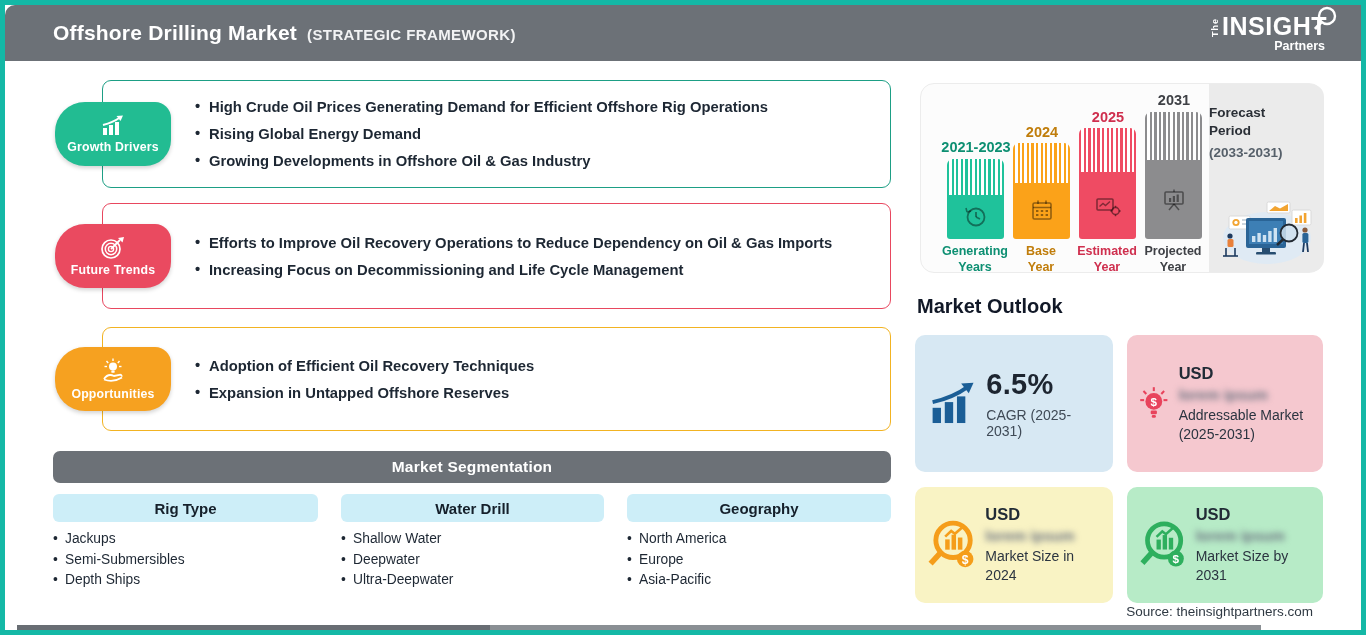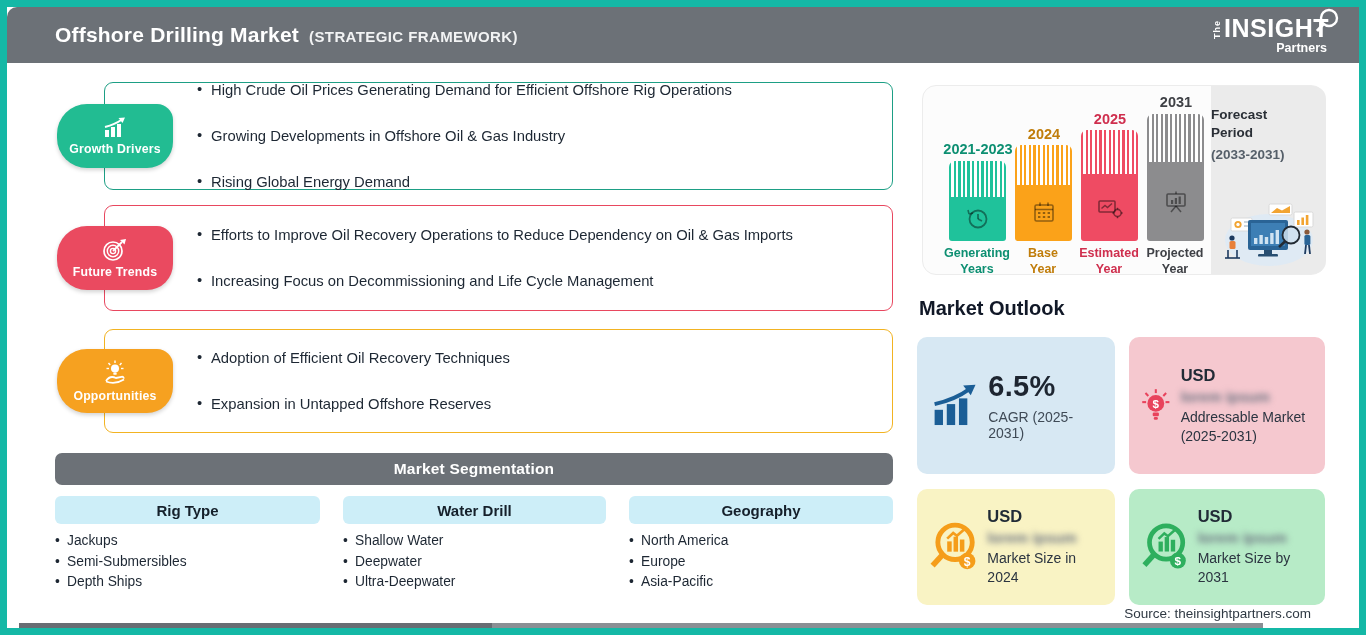--- a/index.html
+++ b/index.html
@@ -1,35 +1,35 @@
 <!DOCTYPE html>
 <html><head>
 <meta charset="utf-8">
 <style>
   html,body{margin:0;padding:0;background:#e9e9e9;}
   *{box-sizing:border-box;font-family:"Liberation Sans","DejaVu Sans",sans-serif;}
-  #canvas{position:relative;width:1366px;height:635px;background:#ffffff;border:7px solid #14b8a6;overflow:hidden;margin:0 auto;}
+  #canvas{position:relative;width:1366px;height:635px;background:#ffffff;border:5px solid #14b8a6;overflow:hidden;margin:0 auto;}
 
   
   .hdr{position:absolute;left:0;top:0;width:1366px;height:56px;background:#6c7177;border-radius:10px 10px 0 0;display:flex;align-items:center;justify-content:space-between;padding:0 44px 0 48px;}
   .hdr-titles{display:flex;align-items:baseline;gap:10px;}
   .hdr-title{color:#fff;font-size:21px;font-weight:bold;letter-spacing:.2px;}
   .hdr-sub{color:#f2f3f4;font-size:15px;font-weight:bold;letter-spacing:.4px;}
   .logo{position:relative;display:flex;flex-direction:column;align-items:flex-end;color:#fff;line-height:1;}
   .logo-row{display:flex;align-items:flex-end;}
   .logo-the{font-size:9px;font-weight:bold;letter-spacing:1px;writing-mode:vertical-rl;transform:rotate(180deg);margin:0 2px 2px 0;}
   .logo-insight{font-size:25px;font-weight:800;letter-spacing:.5px;}
   .logo-partners{font-size:12.5px;font-weight:bold;margin-top:1px;margin-right:2px;}
   .logo-mag{position:absolute;right:-12px;top:-8px;}
 
   
   .fbox{position:absolute;left:97px;width:789px;border-radius:9px;background:#fff;display:flex;flex-direction:column;justify-content:center;gap:12px;padding:10px 24px 10px 92px;}
   .fbox li{list-style:none;font-size:14.8px;color:#1d2733;position:relative;padding-left:14px;}
   .fbox li::before{content:"•";position:absolute;left:0;top:-1px;color:#1d2733;}
-  .fbox ul{margin:0;padding:0;display:flex;flex-direction:column;gap:30px;}
+  .fbox ul{margin:0;padding:0;display:flex;flex-direction:column;gap:11px;font-weight:bold;}
   .badge{position:absolute;left:50px;width:116px;height:64px;border-radius:30px 16px 26px 30px;display:flex;flex-direction:column;align-items:center;justify-content:center;gap:3px;box-shadow:0 2px 4px rgba(0,0,0,.18);}
   .badge-label{color:#fff;font-size:12.3px;font-weight:bold;letter-spacing:.2px;}
 
   
   .seg-bar{position:absolute;left:48px;top:446px;width:838px;height:32px;background:#6c7177;border-radius:7px;display:flex;align-items:center;justify-content:center;color:#fff;font-weight:bold;font-size:15.5px;letter-spacing:.2px;}
   .seg-head{position:absolute;top:489px;height:28px;background:#cdeef8;border-radius:6px;display:flex;align-items:center;justify-content:center;font-weight:bold;font-size:15px;color:#15202b;}
   .seg-list{position:absolute;top:524px;margin:0;padding:0;}
   .seg-list li{list-style:none;font-size:13.8px;color:#1d2733;position:relative;padding-left:12px;line-height:20.5px;}
   .seg-list li::before{content:"•";position:absolute;left:0;color:#1d2733;}
 
@@ -85,22 +85,22 @@
       <svg class="logo-mag" width="30" height="30" viewBox="0 0 30 30">
         <circle cx="18" cy="10" r="8" fill="none" stroke="#fff" stroke-width="2.4"></circle>
         <line x1="12.5" y1="16" x2="6" y2="23" stroke="#fff" stroke-width="3"></line>
       </svg>
     </div>
   </div>
 
   <div class="fbox" style="top:75px;height:108px;border:1.6px solid #1d9f85;">
     <ul>
       <li>High Crude Oil Prices Generating Demand for Efficient Offshore Rig Operations</li>
+      <li>Rising Global Energy Demand</li>
       <li>Growing Developments in Offshore Oil &amp; Gas Industry</li>
-      <li>Rising Global Energy Demand</li>
     </ul>
   </div>
   <div class="badge" style="top:97px;background:#22bc92;">
     <svg width="28" height="22" viewBox="0 0 28 22">
       <rect x="4" y="13" width="4" height="7" fill="#fff"></rect>
       <rect x="10" y="10" width="4" height="10" fill="#fff"></rect>
       <rect x="16" y="7" width="4" height="13" fill="#fff"></rect>
       <path d="M4 10 C10 8.5 16 6 21 2.5" stroke="#fff" stroke-width="2" fill="none"></path>
       <path d="M17.5 1 L24 0.5 L21.5 6 Z" fill="#fff"></path>
     </svg>

